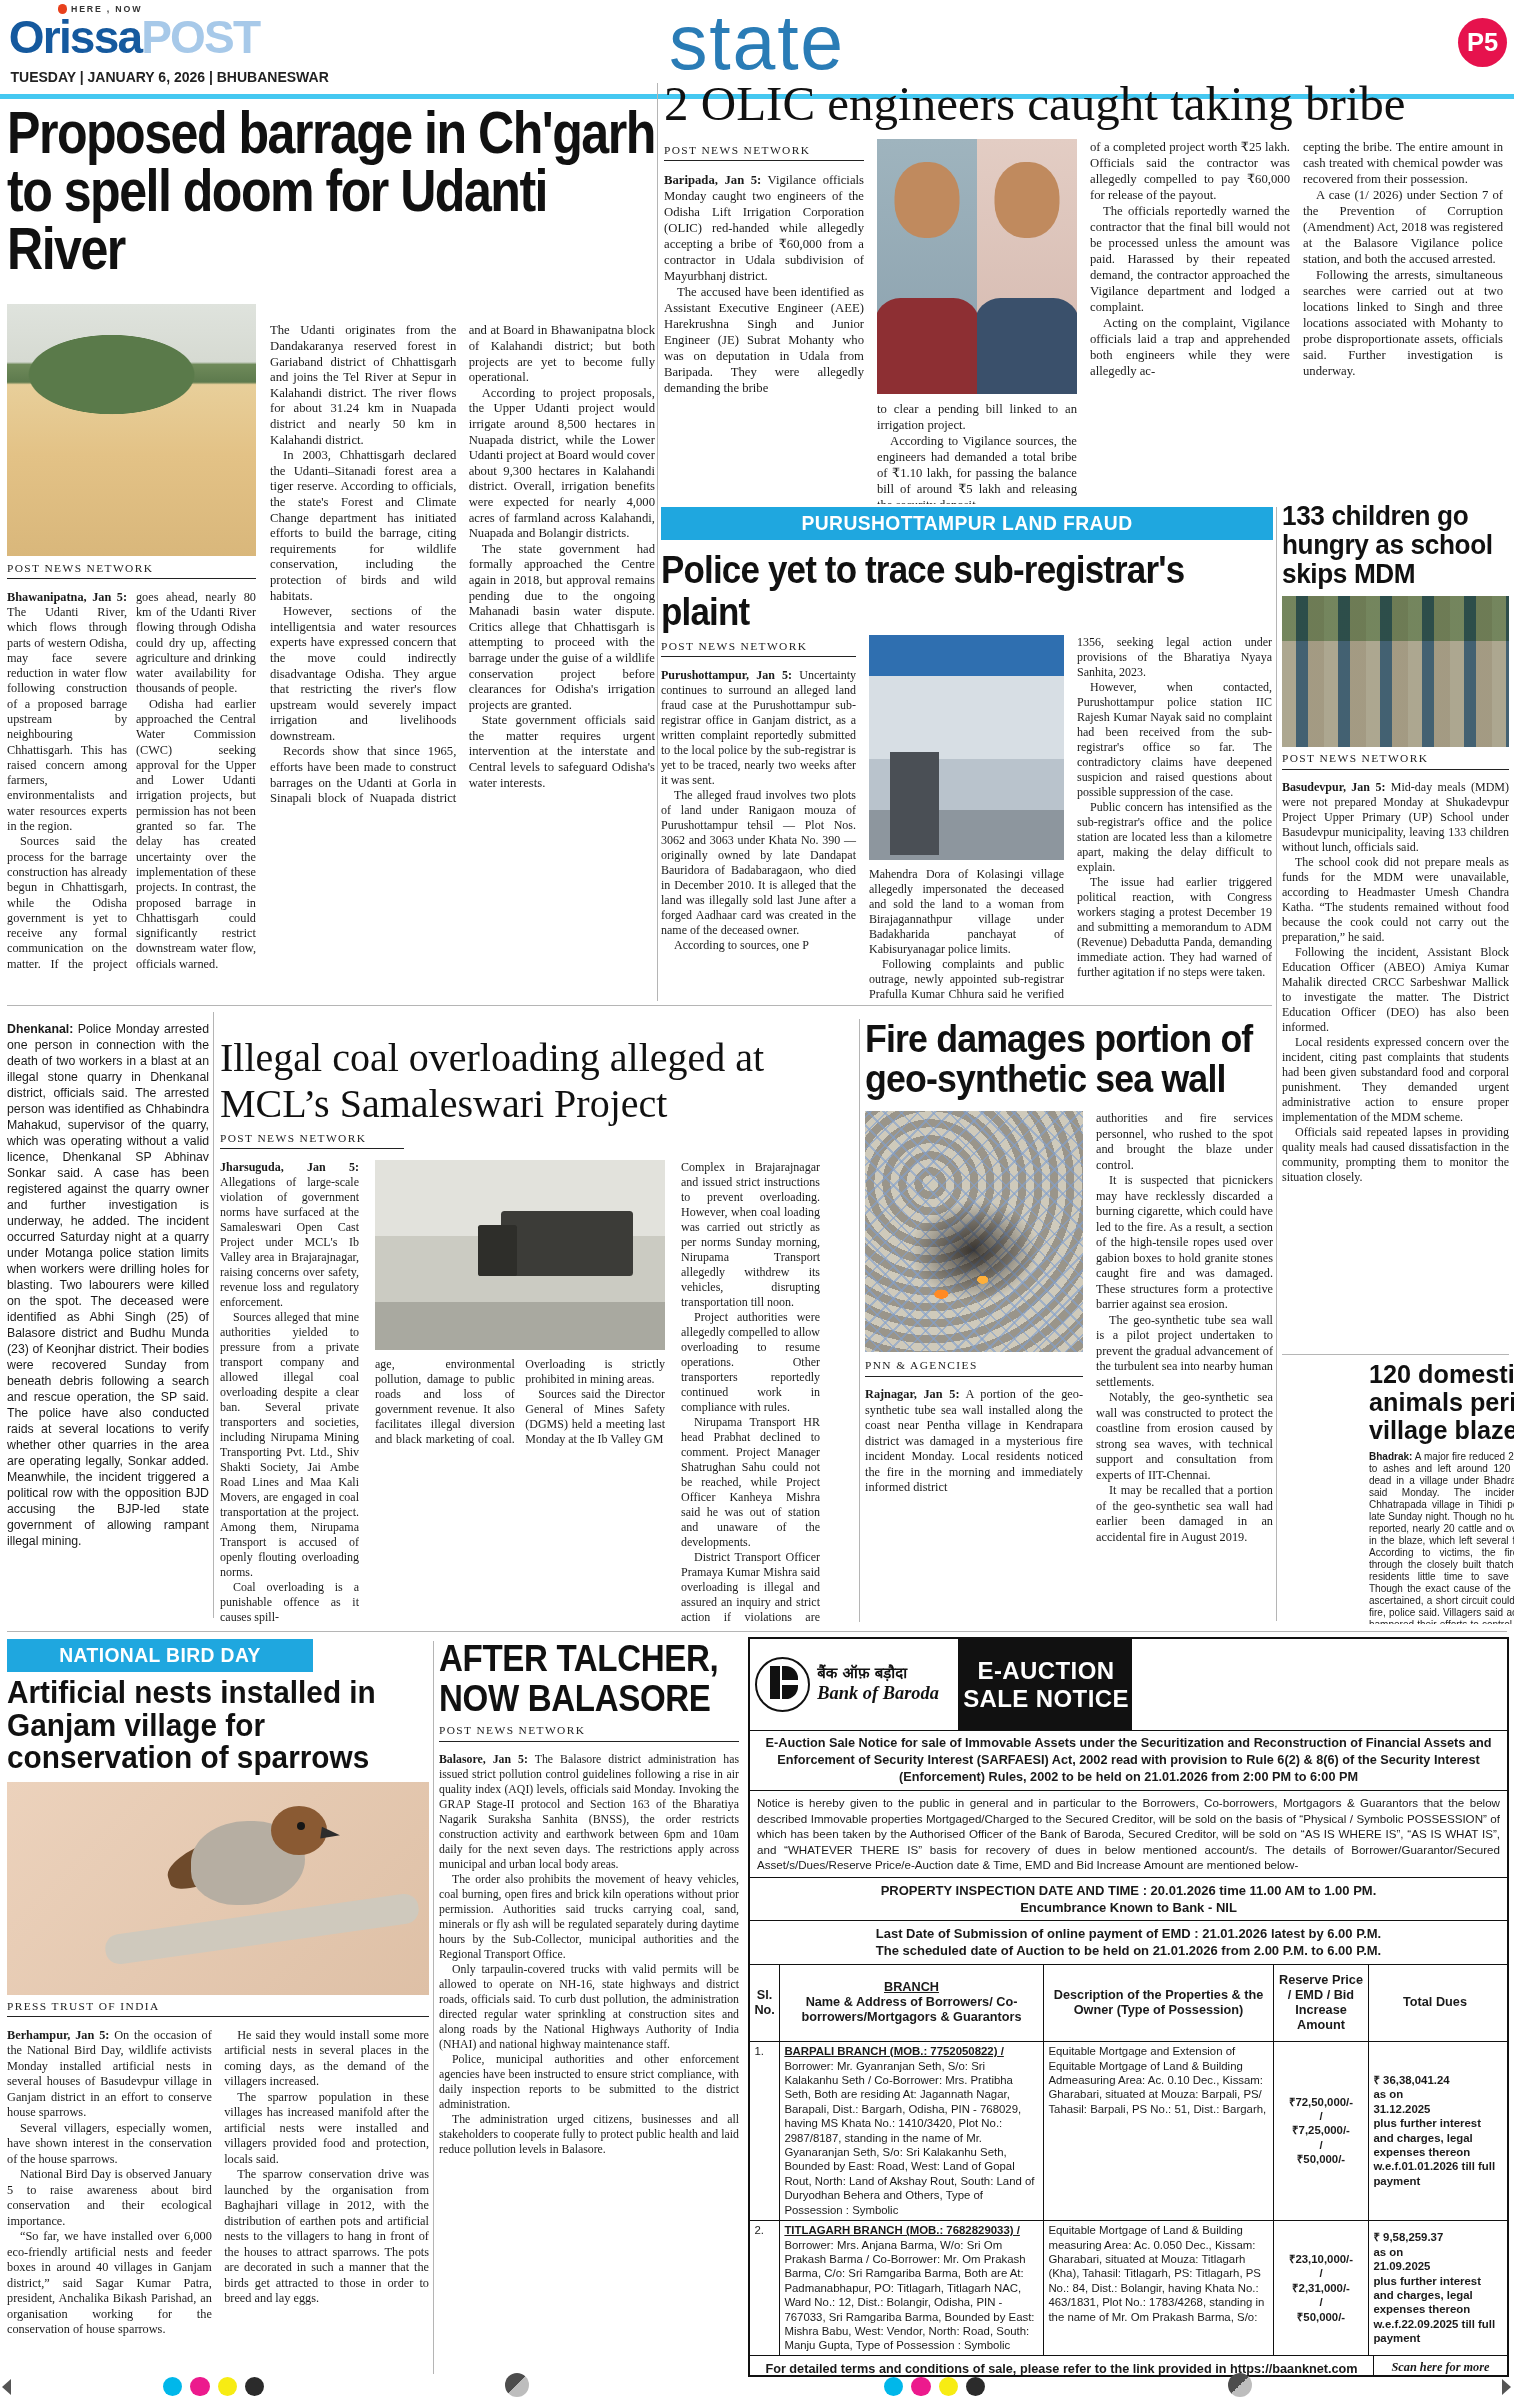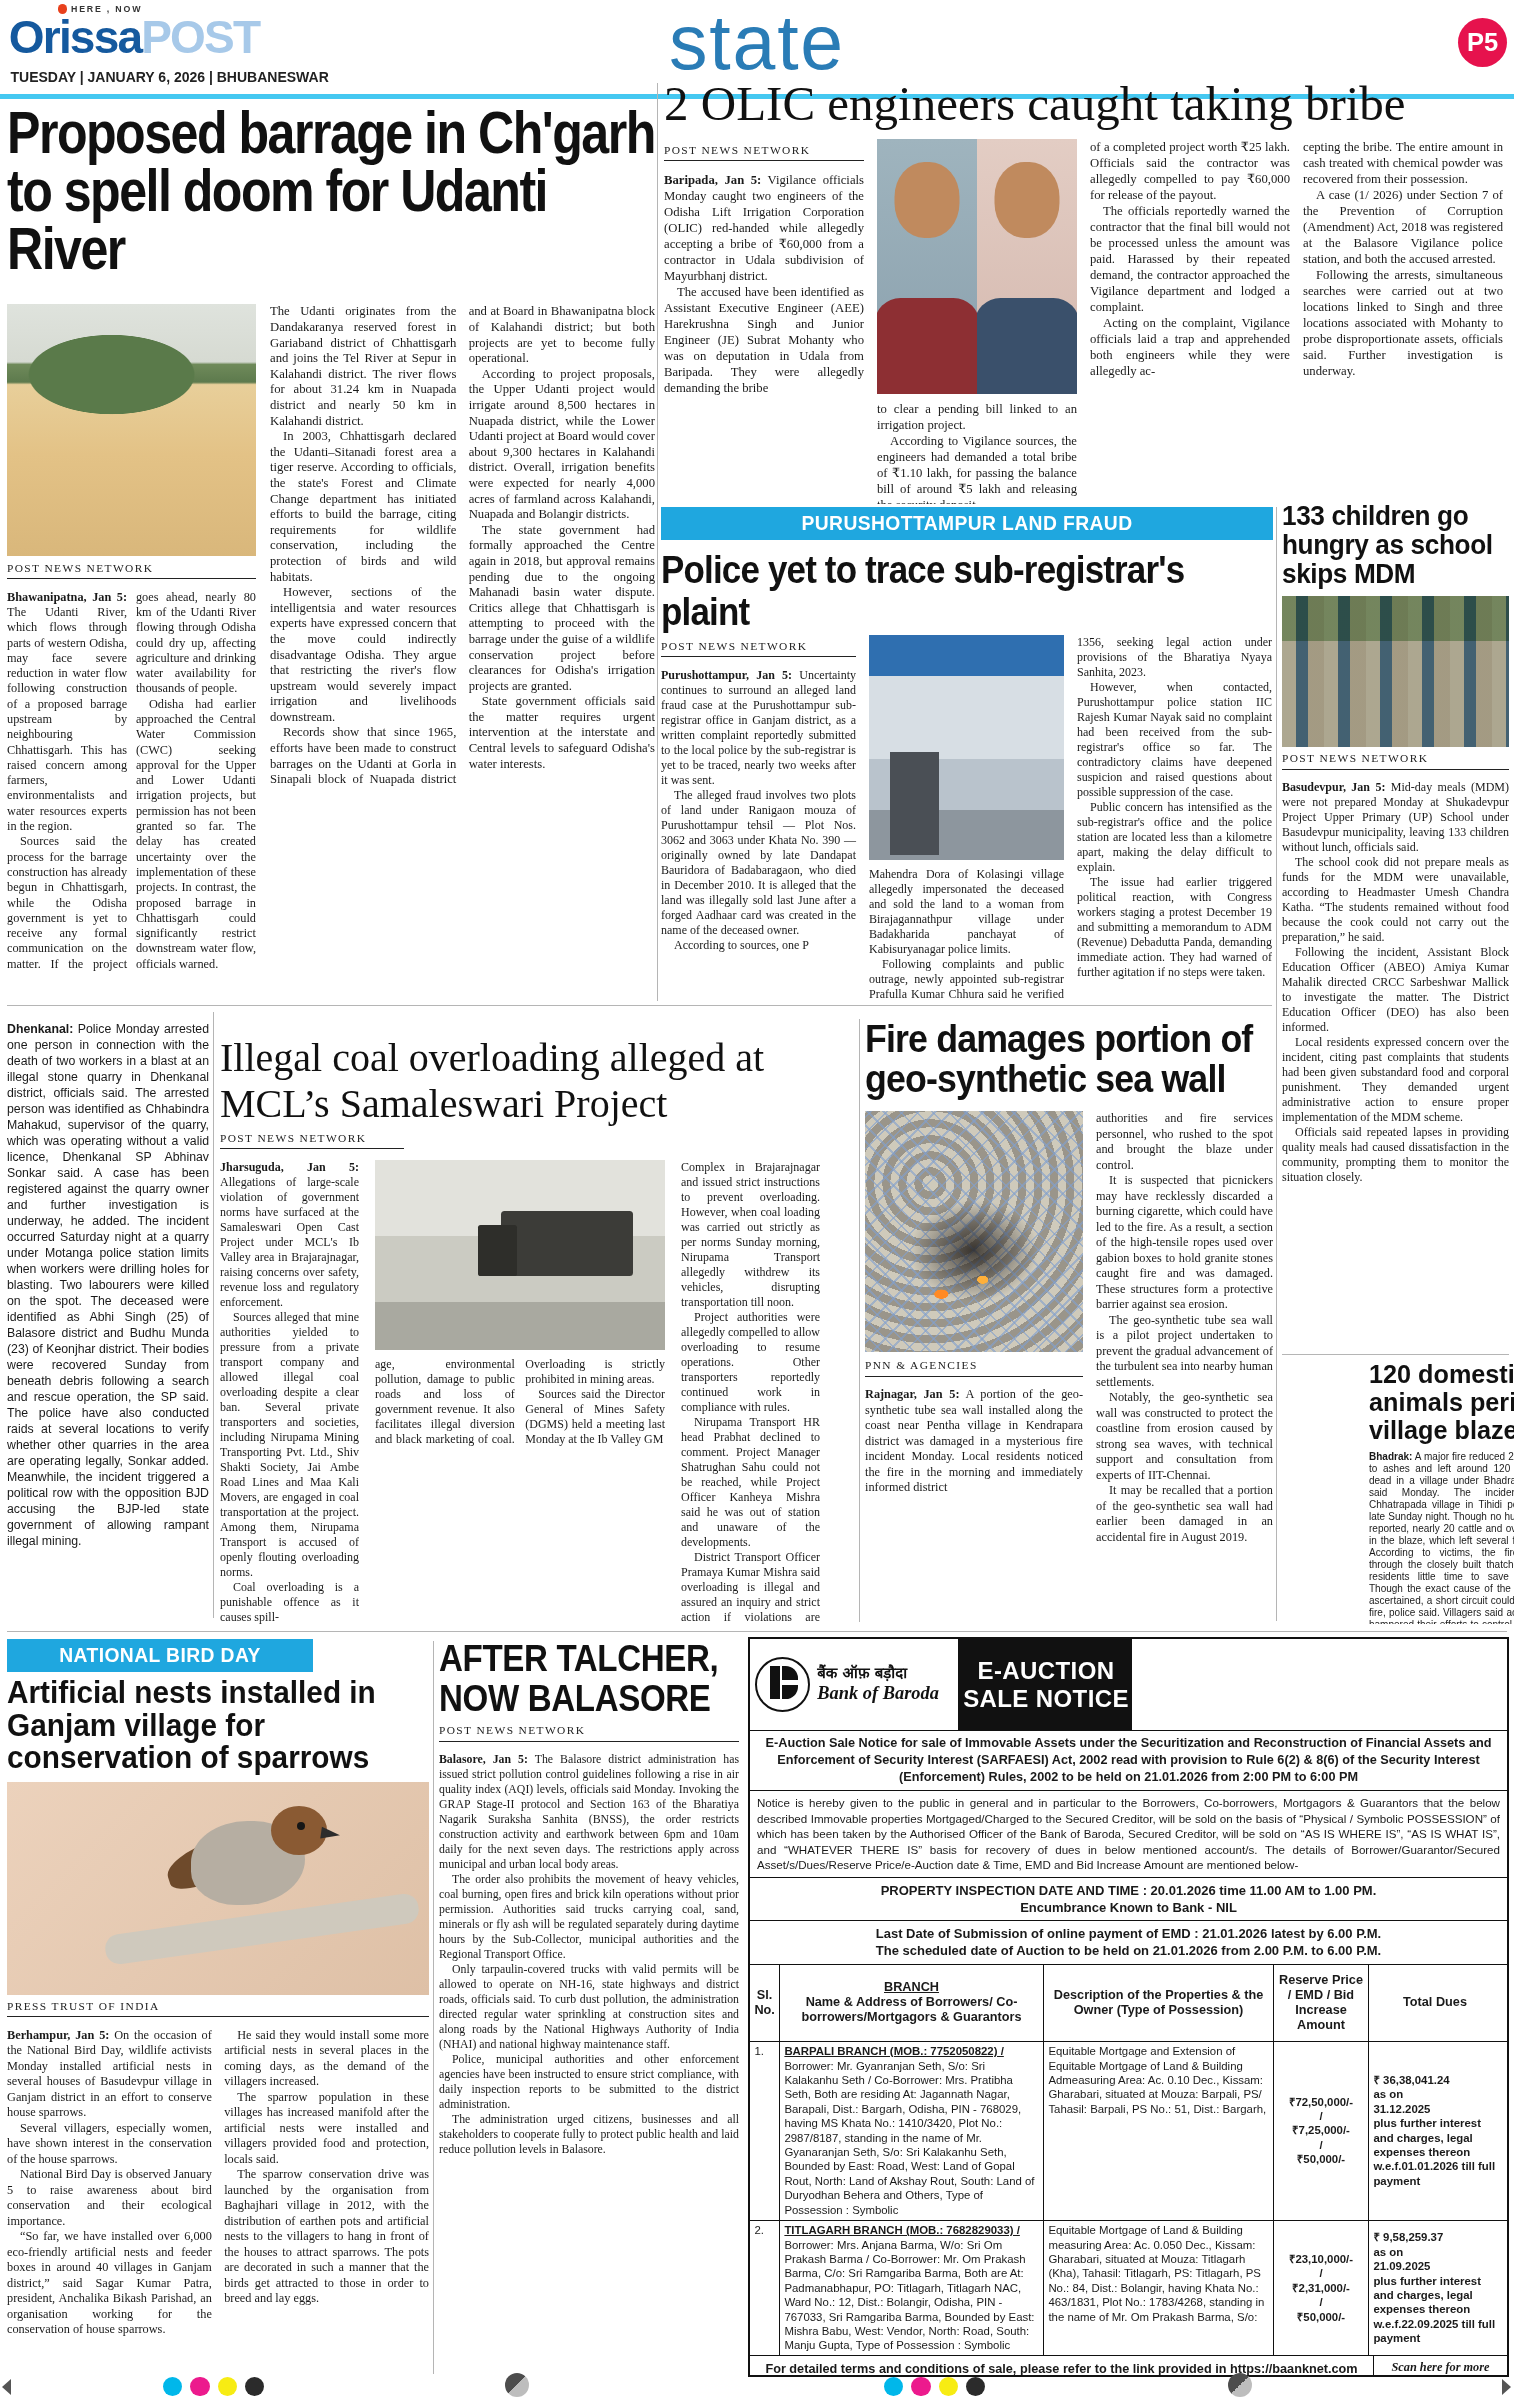--- a/index.html
+++ b/index.html
@@ -32,21 +32,21 @@
   .photo{position:relative;}
   .row{display:flex;}
   
   .h-cond{font-family:"Liberation Sans",sans-serif;margin:0;color:#111;transform-origin:0 0;}
   .h-serif{font-family:"Liberation Serif",serif;font-weight:400;margin:0;color:#111;}
   
   .a-barrage{left:7px;top:105px;width:648px;height:899px;}
   .h-main{font-size:59px;line-height:.98;font-weight:800;letter-spacing:-1.8px;transform:scaleX(.85);width:118%;}
   .a-barrage .row{margin-top:26px;}
   .a-barrage .leftstack{width:249px;flex:none;}
-  .a-barrage .rightcols{margin-left:14px;width:385px;font-size:12.7px;line-height:15.6px;}
+  .a-barrage .rightcols{margin-left:14px;width:385px;font-size:12.7px;line-height:15.6px;margin-top:19px;}
   .a-barrage .leftstack .body{font-size:12.3px;line-height:15.3px;column-gap:8.8px;}
   .ph-river{width:249px;height:252px;background:
      radial-gradient(55% 26% at 42% 28%, #5a7a4a 0 60%, rgba(0,0,0,0) 61%),
      linear-gradient(to bottom,#dfe3dd 0%,#d6dad2 23%,#6f8a5a 24%,#5d7a4d 31%,#e8cf9a 32%,#e3c286 60%,#d9b77b 100%);}
   
   .a-olic{left:664px;top:77px;width:845px;height:427px;}
   .h-olic{font-size:49px;line-height:53px;}
   .a-olic .row{margin-top:8.8px;}
   .a-olic .col{width:200px;flex:none;margin-right:13px;font-size:12.7px;line-height:16px;}
   .a-olic .col:last-child{margin-right:0;}

